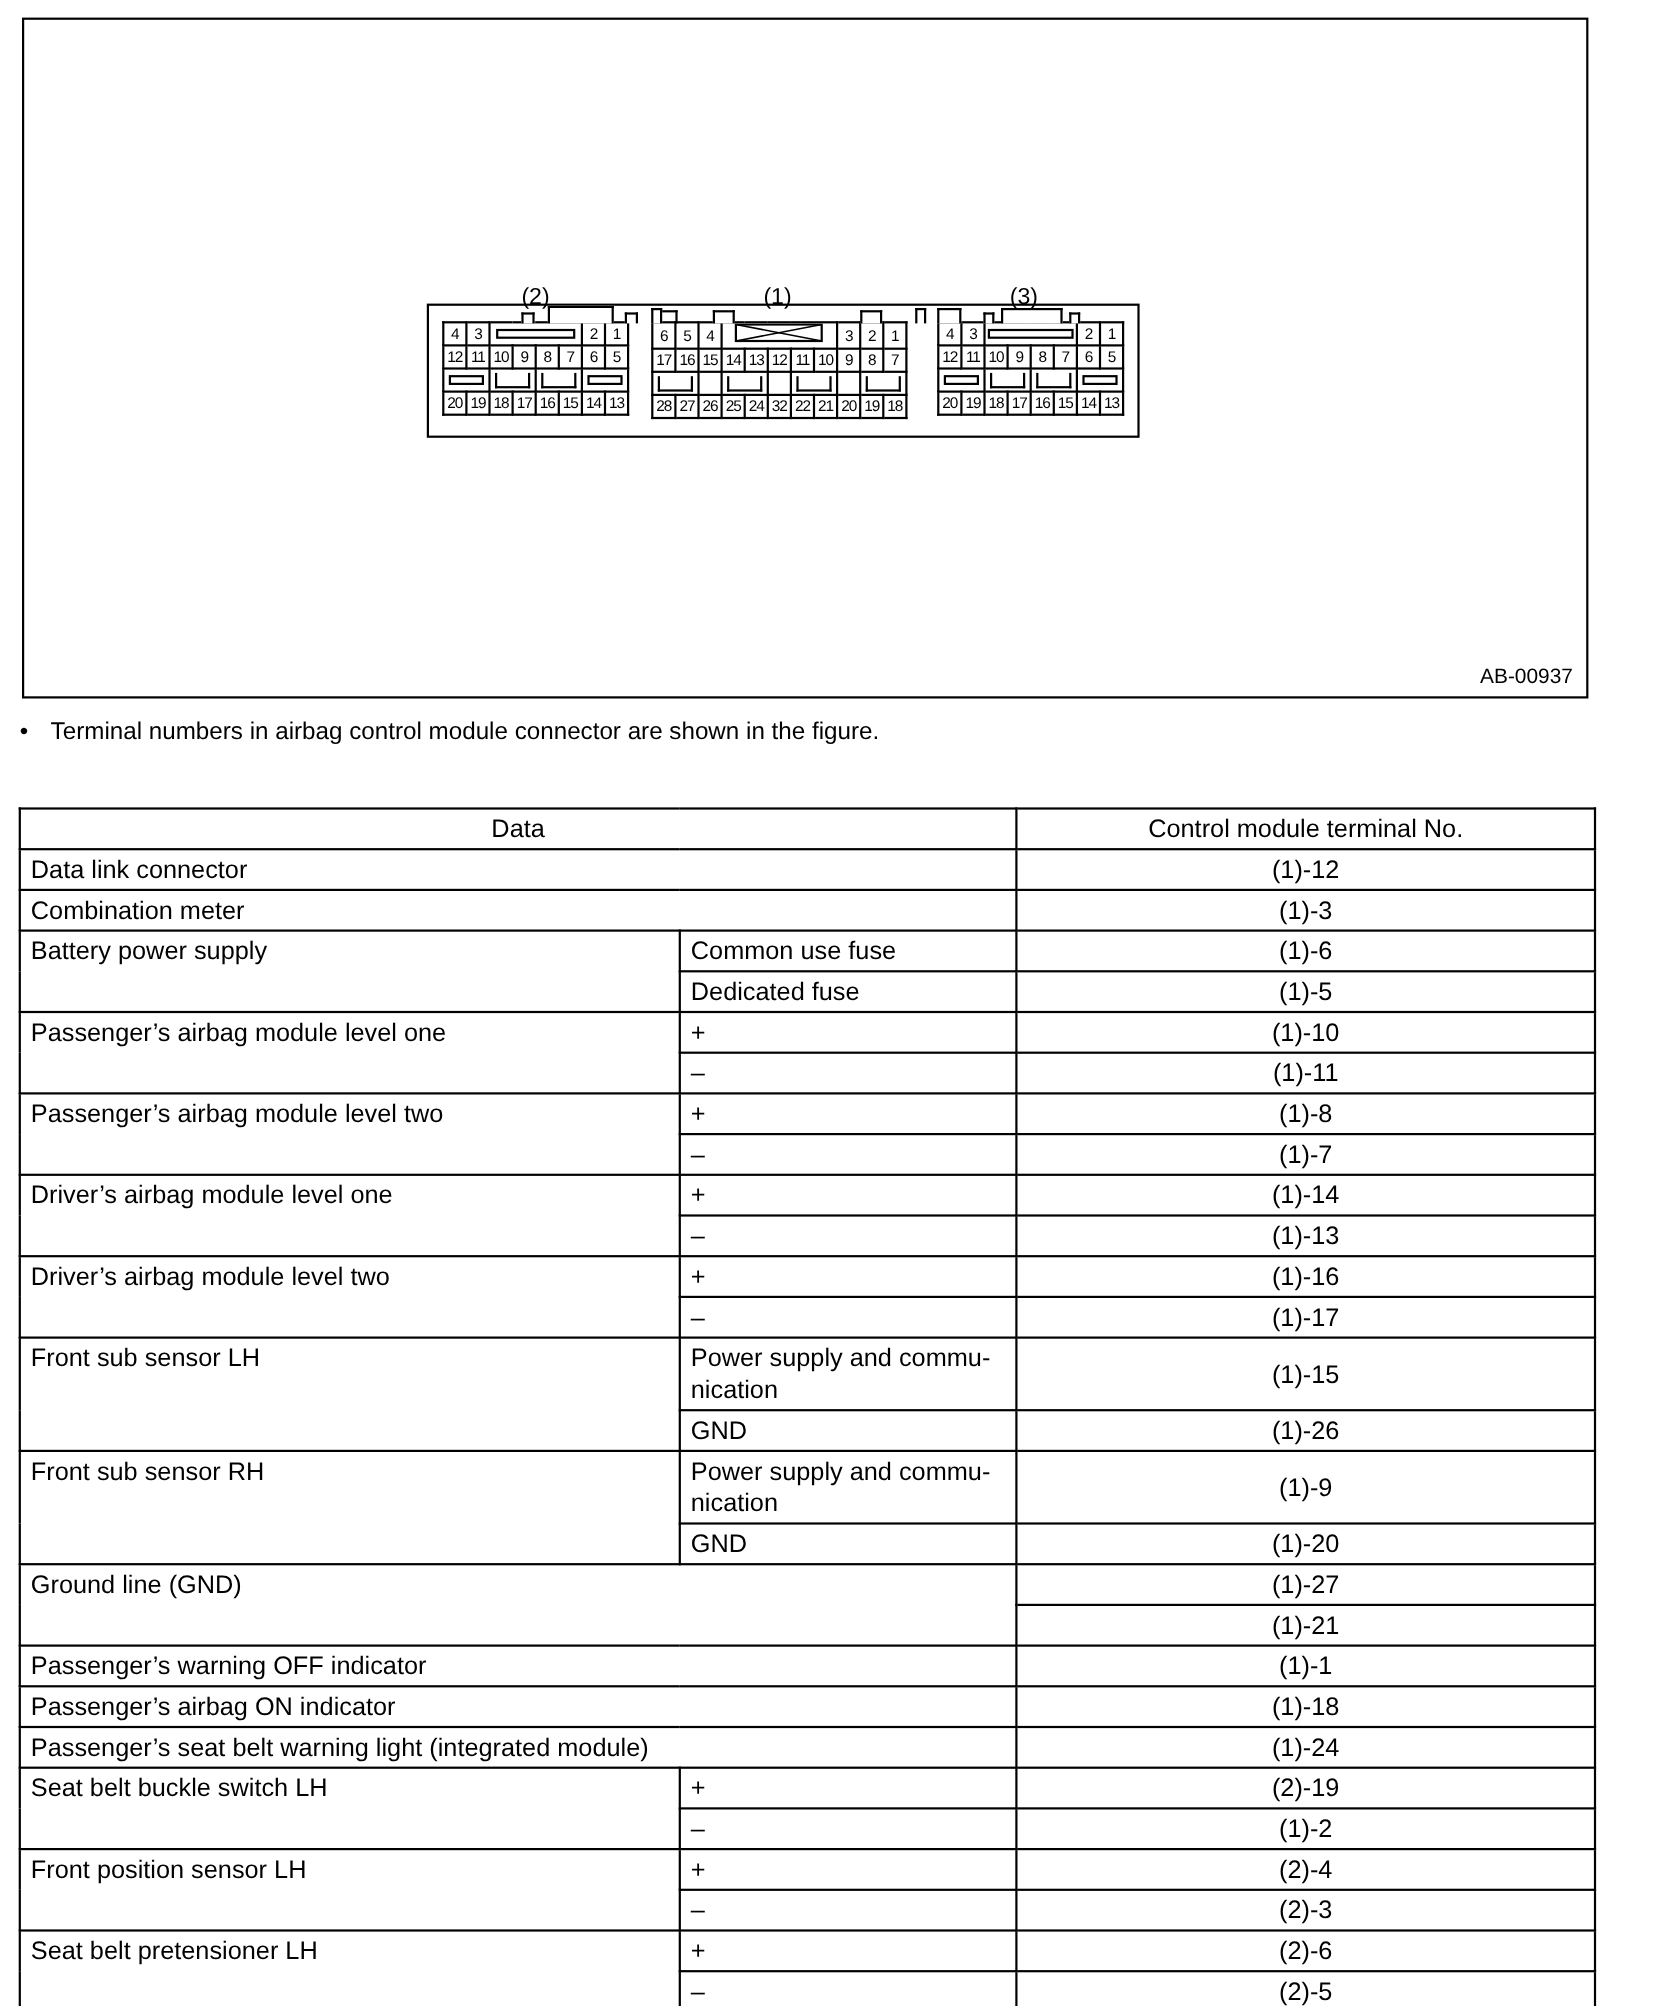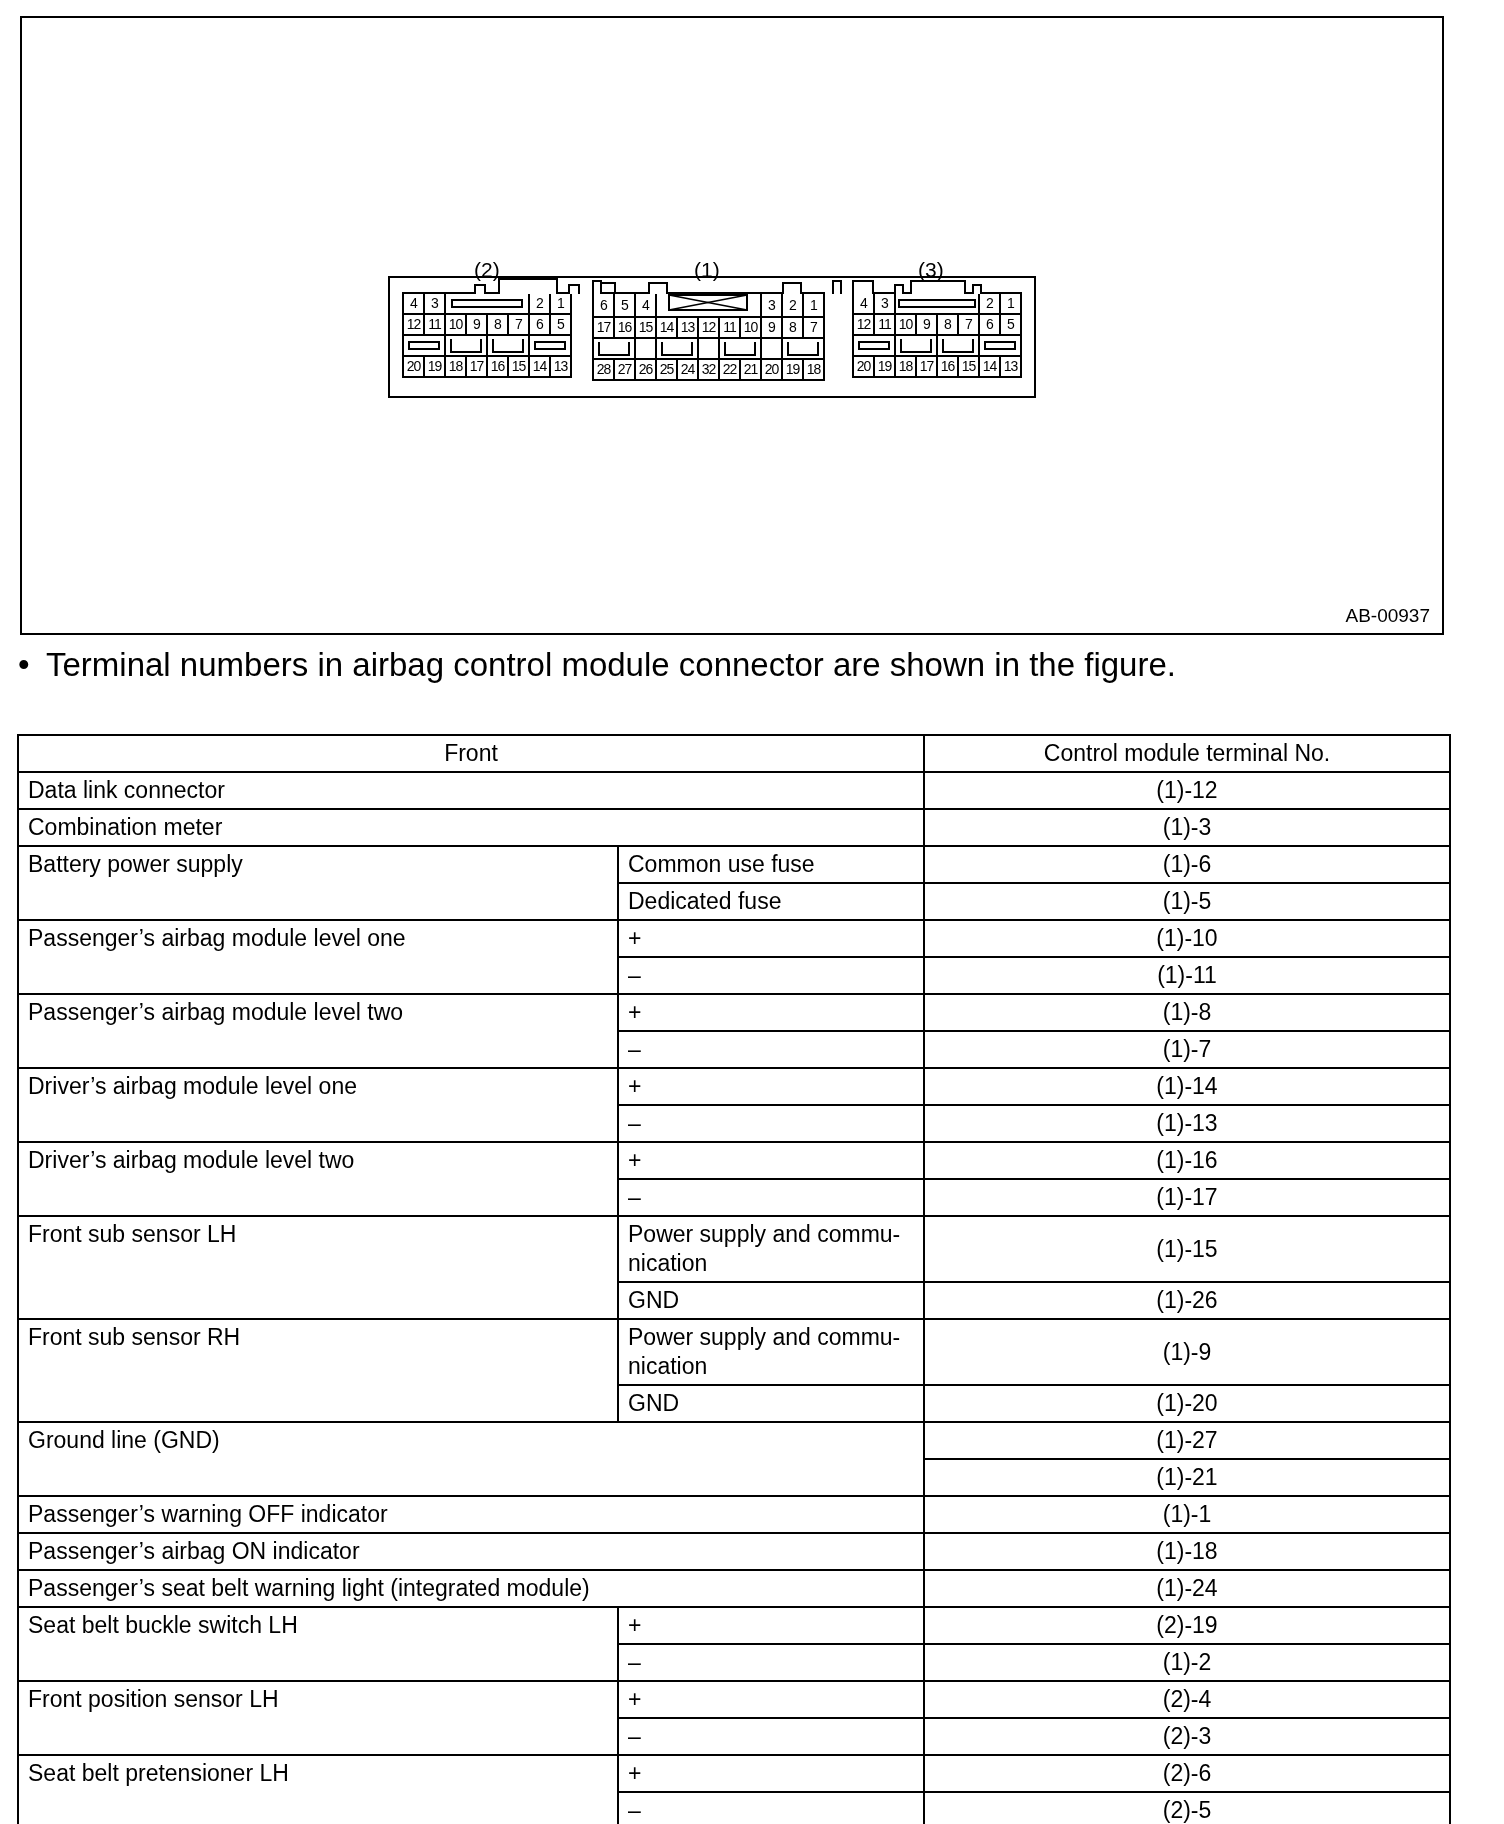--- a/index.html
+++ b/index.html
@@ -7,21 +7,21 @@
   .figure{position:absolute;left:20px;top:16px;width:1424px;height:619px;border:2px solid #000;box-sizing:border-box;}
   .fig-id{position:absolute;right:12px;bottom:6px;font-size:19px;}
   .conn-label{position:absolute;top:240px;font-size:21px;}
   .housing{position:absolute;left:366px;top:258px;width:648px;height:122px;border:2px solid #000;box-sizing:border-box;}
   .conn{position:absolute;}
   .conn table{border-collapse:collapse;table-layout:fixed;}
   .conn td{border:2px solid #000;font-size:14px;text-align:center;padding:0;height:19px;line-height:17px;letter-spacing:-1px;}
   .bar{display:block;margin:0 auto;border:2px solid #000;height:5px;}
   .ushape{display:block;margin:0 auto;width:70%;height:12px;border:2px solid #000;border-top:none;position:relative;}
   .tab{position:absolute;border:2px solid #000;border-bottom:none;background:#fff;}
-  .notes{position:absolute;left:14px;top:648px;font-size:33px;line-height:34px;}
+  .notes{position:absolute;left:14px;top:648px;font-size:22px;line-height:34px;}
   .notes div{position:relative;padding-left:32px;}
   .notes div:before{content:"\2022";position:absolute;left:4px;}
   table.main{position:absolute;left:17px;top:734px;border-collapse:collapse;table-layout:fixed;width:1434px;}
   table.main td,table.main th{border:2px solid #000;font-size:23px;font-weight:normal;padding:3px 9px;vertical-align:top;line-height:29px;}
   table.main td.term,table.main th{text-align:center;vertical-align:middle;}
   table.main .c1{width:600px;} table.main .c2{width:306px;}
 </style>
 </head>
 <body>
 
@@ -216,21 +216,21 @@
 </div>
 
 <table class="main">
   <colgroup>
       <col class="c1">
       <col class="c2">
       <col>
     </colgroup>
   <tbody>
       <tr>
-    <th colspan="2">Front</th>
+    <th colspan="2">Data</th>
     <th>Control module terminal No.</th>
   </tr>
   <tr>
         <td colspan="2">Data link connector</td>
         <td class="term">(1)-12</td>
       </tr>
   <tr>
         <td colspan="2">Combination meter</td>
         <td class="term">(1)-3</td>
       </tr>

